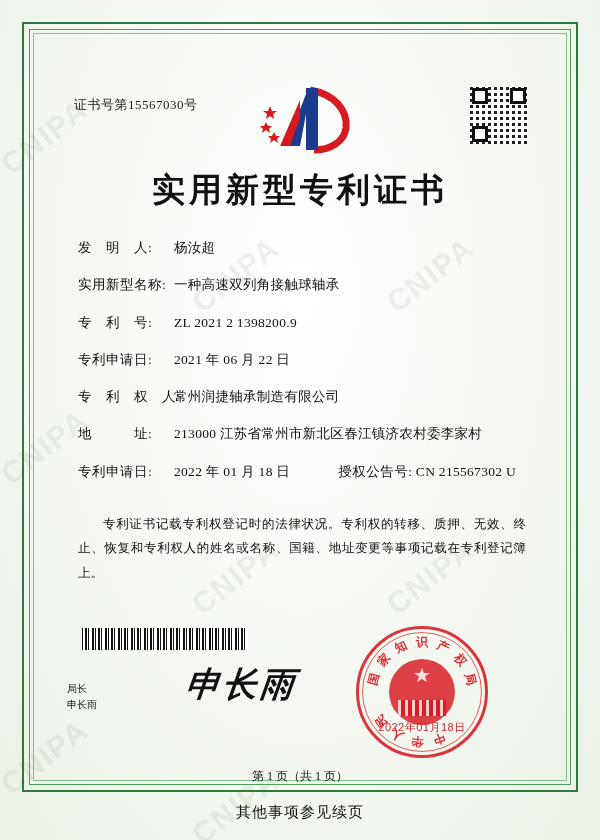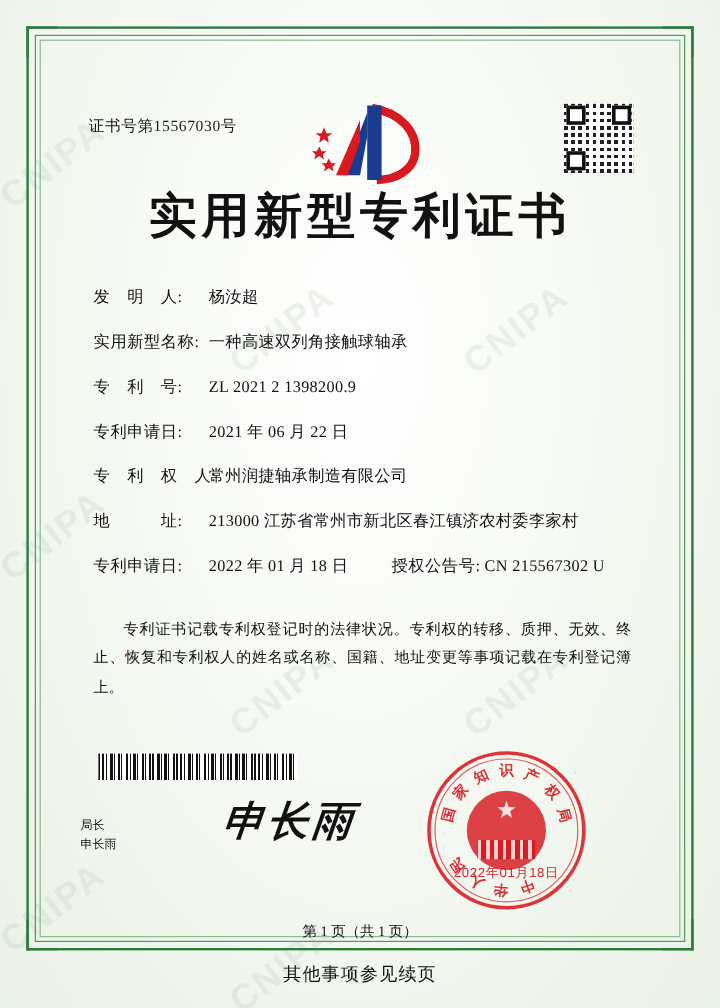--- a/index.html
+++ b/index.html
@@ -117,23 +117,23 @@
     position: absolute;
     left: 2px; bottom: 2px;
     width: 16px; height: 16px;
     border: 3px solid #111;
     background: #fff;
     box-sizing: border-box;
   }
 
   .title {
     position: absolute;
-    left: 0; right: 0; top: 152px;
-    text-align: center;
-    font-size: 40px;
+    left: 0; right: 0; top: 168px;
+    text-align: center;
+    font-size: 33px;
     font-weight: bold;
     letter-spacing: 4px;
     color: #111;
     font-family: "Liberation Serif", "DejaVu Serif", serif;
   }
 
   
   .fields {
     position: absolute;
     left: 78px; top: 238px;
@@ -147,21 +147,21 @@
     white-space: nowrap;
   }
   .label {
     display: inline-block;
     width: 96px;
     letter-spacing: 0.5px;
   }
   .value { letter-spacing: 0.3px; }
   .row .second-label {
     display: inline-block;
-    margin-left: 36px;
+    margin-left: 48px;
     letter-spacing: 0.5px;
   }
 
   
   .paras {
     position: absolute;
     left: 78px; top: 512px;
     width: 448px;
     font-size: 12.5px;
     line-height: 1.95;

